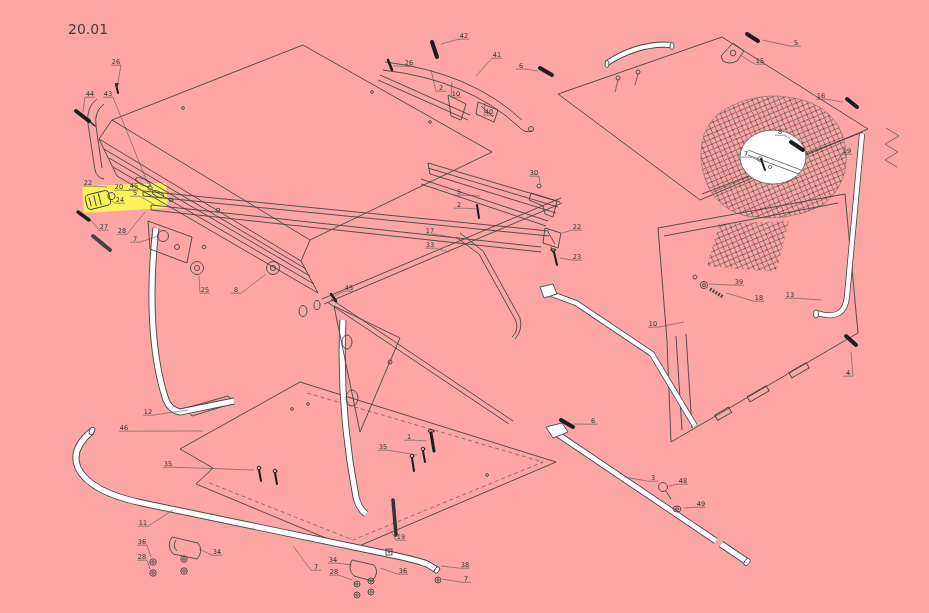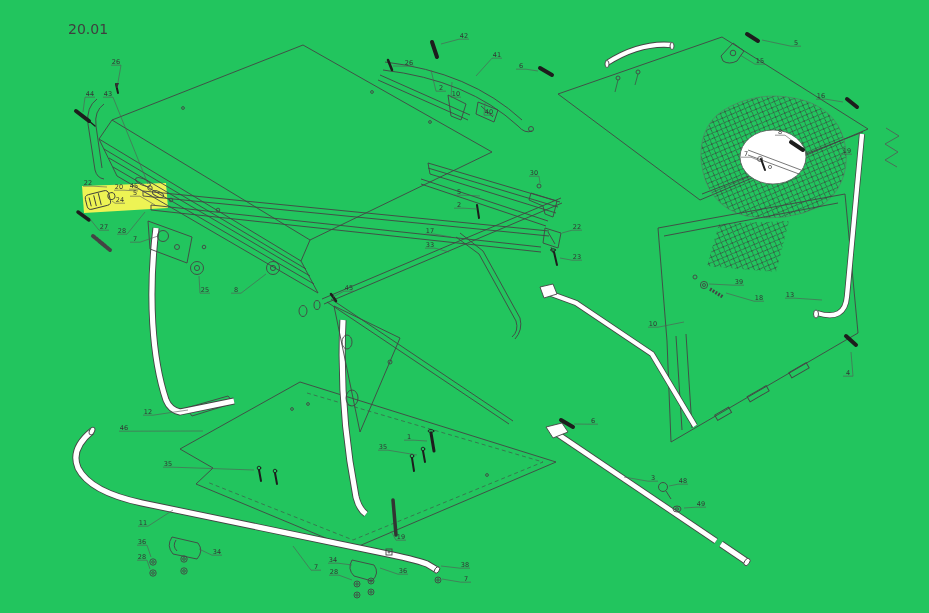--- a/index.html
+++ b/index.html
@@ -1,16 +1,16 @@
 <!DOCTYPE html>
 <html><head>
 <meta charset="utf-8">
 <style>
   html,body{margin:0;padding:0;background:#fff;}
-  #stage{position:relative;width:929px;height:613px;background:#22c55e;overflow:hidden;
+  #stage{position:relative;width:929px;height:613px;background:#fca5a5;overflow:hidden;
          font-family:"DejaVu Sans", sans-serif;}
   svg{display:block;}
   text{font-family:"DejaVu Sans", sans-serif;}
 </style>
 </head>
 <body>
 
 <div id="stage">
 <svg id="diagram-svg" width="929" height="613" viewBox="0 0 929 613">
   <defs>

